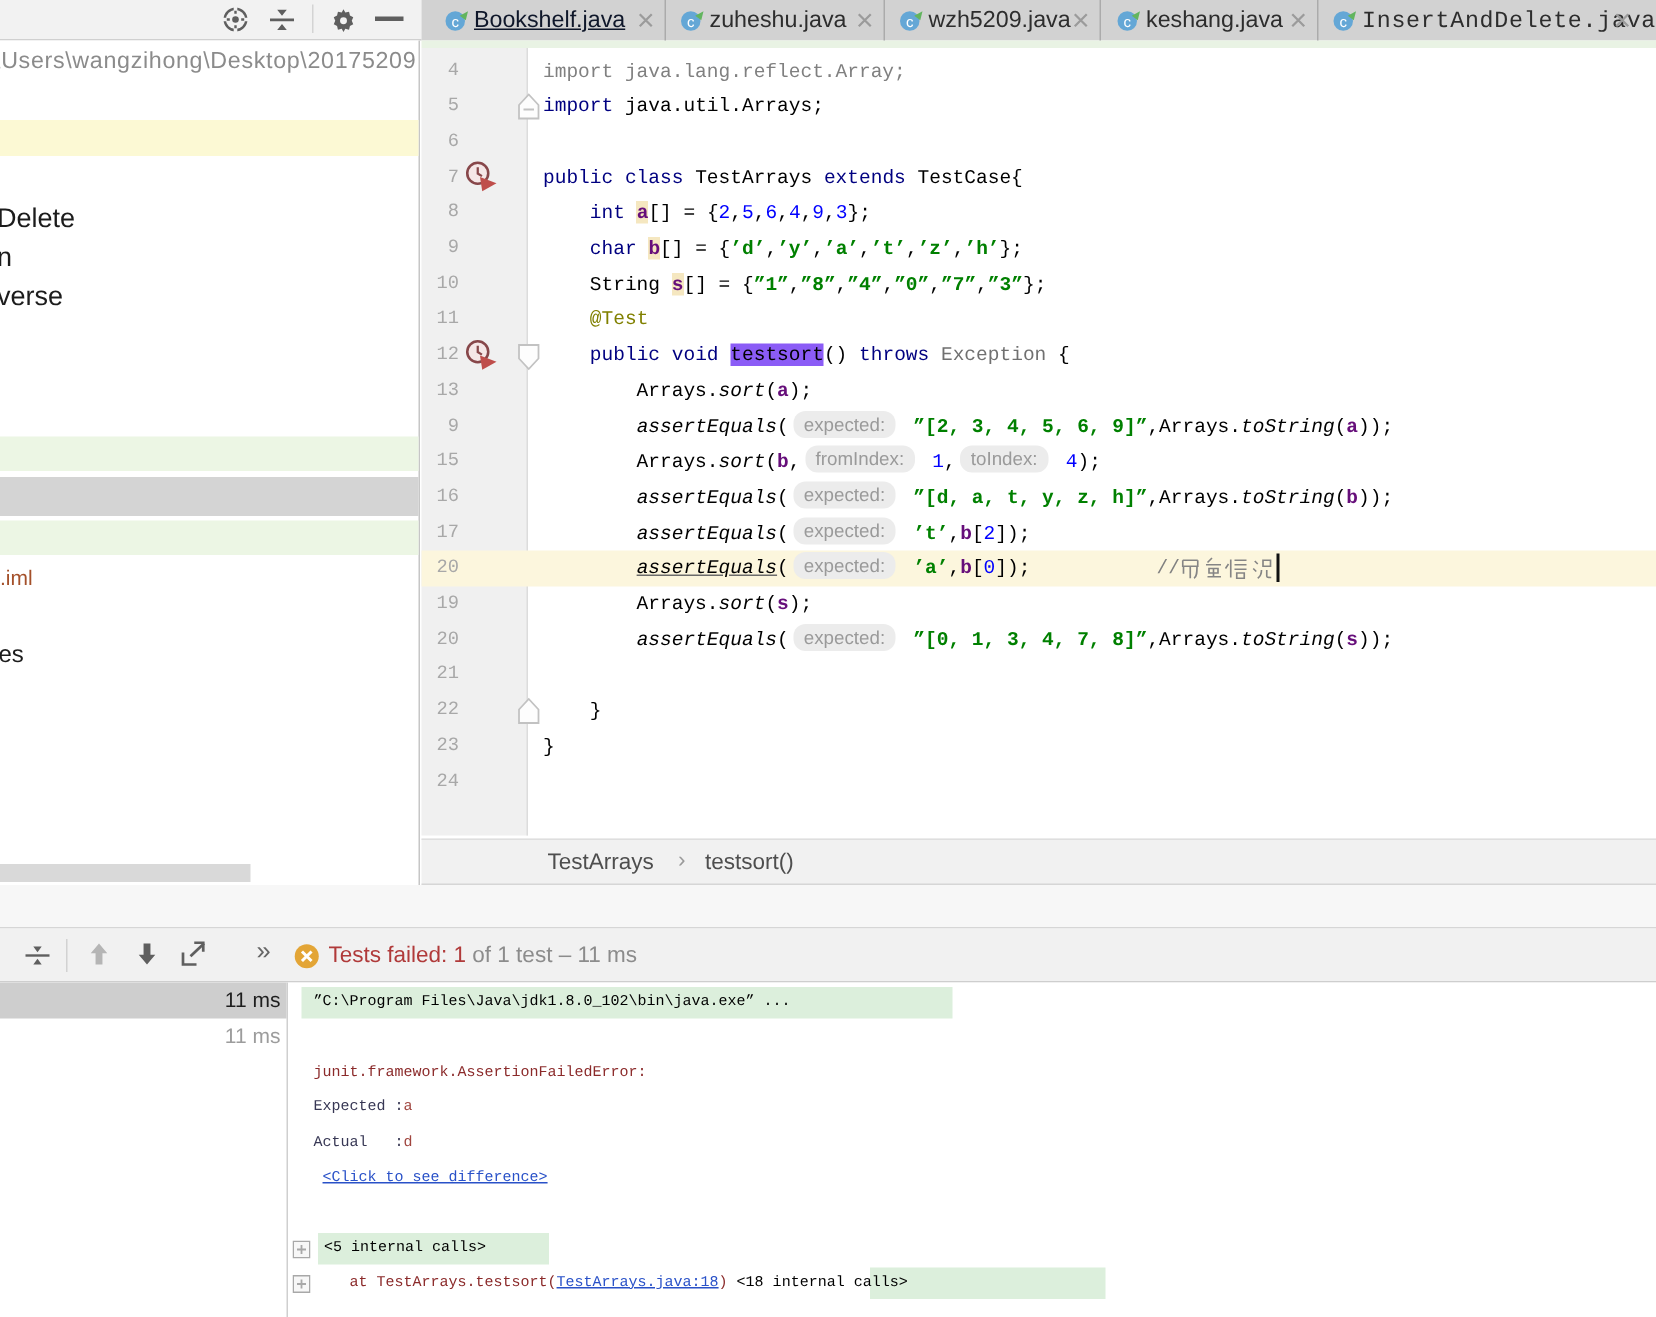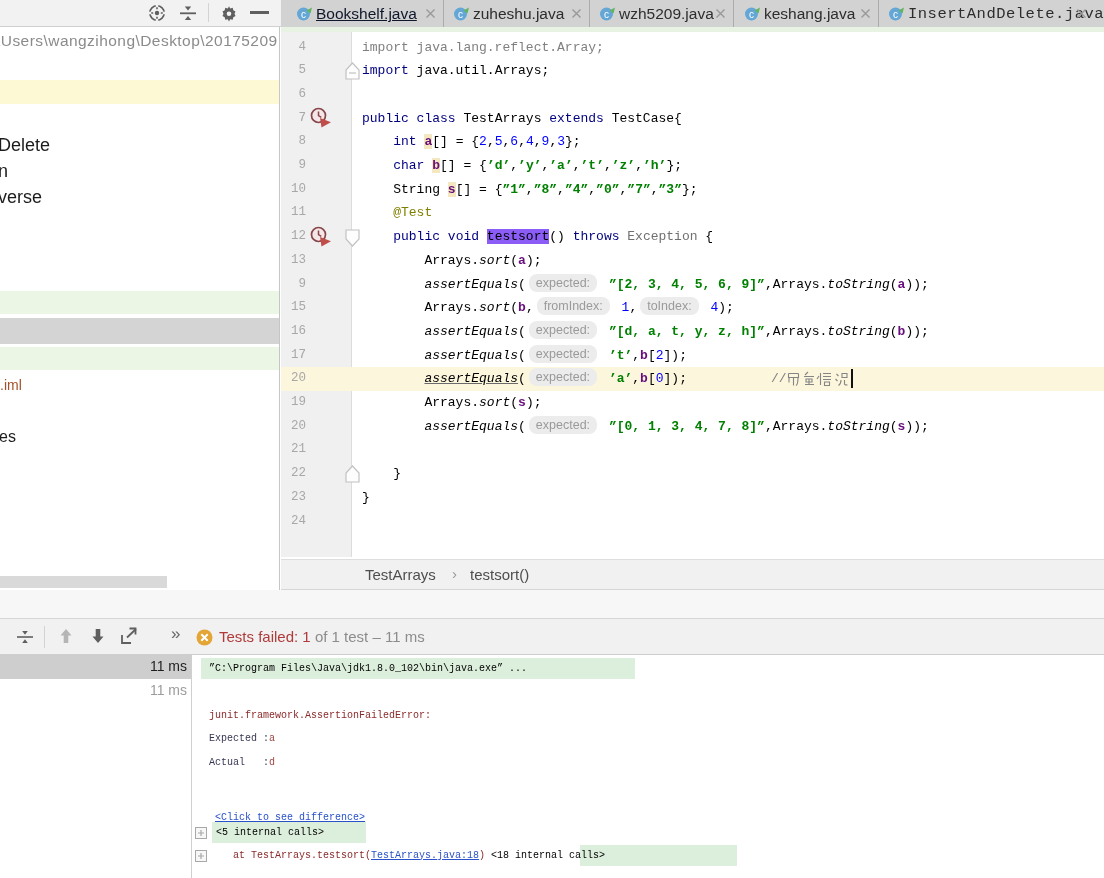--- a/index.html
+++ b/index.html
@@ -235,21 +235,21 @@
 </div>
 <div class="abs" style="left:0;top:679px;width:191px;height:24px;">
   <span style="position:absolute;right:4px;top:3px;font-size:14px;color:#9c9c9c;">11 ms</span>
 </div>
 <div id="console">
   <div class="abs" style="left:201px;top:658px;width:434px;height:21px;background:#dcefdc;"></div>
   <div class="conl" style="top:657.4px;">”C:\Program Files\Java\jdk1.8.0_102\bin\java.exe” ...</div>
   <div class="conl" style="top:704px;"><span class="err">junit.framework.AssertionFailedError:</span></div>
   <div class="conl" style="top:727.3px;"><span style="color:#373754;">Expected :</span><span style="color:#a0453e;">a</span></div>
   <div class="conl" style="top:750.6px;"><span style="color:#373754;">Actual   :</span><span style="color:#a0453e;">d</span></div>
-  <div class="conl" style="top:773.9px;margin-top:32px;"> <span class="lnk">&lt;Click to see difference&gt;</span></div>
+  <div class="conl" style="top:773.9px;"> <span class="lnk">&lt;Click to see difference&gt;</span></div>
   <div class="abs" style="left:212px;top:822px;width:154px;height:21px;background:#dcefdc;"></div>
   <div class="conl" style="top:820.5px;left:216px;">&lt;5 internal calls&gt;</div>
   <div class="abs" style="left:580px;top:845px;width:157px;height:21px;background:#dcefdc;"></div>
   <div class="conl" style="top:843.8px;"><span class="err">    at TestArrays.testsort(</span><span class="lnk">TestArrays.java:18</span><span class="err">)</span> &lt;18 internal calls&gt;</div>
   <svg class="abs" style="left:195px;top:827px;" width="12" height="12" viewBox="0 0 12 12">
       <rect x="0.5" y="0.5" width="11" height="11" fill="#f7f7f7" stroke="#a8a8a8"></rect>
       <path d="M3 6 h6 M6 3 v6" stroke="#a8a8a8" stroke-width="1.2"></path>
     </svg>
   <svg class="abs" style="left:195px;top:850px;" width="12" height="12" viewBox="0 0 12 12">
       <rect x="0.5" y="0.5" width="11" height="11" fill="#f7f7f7" stroke="#a8a8a8"></rect>

